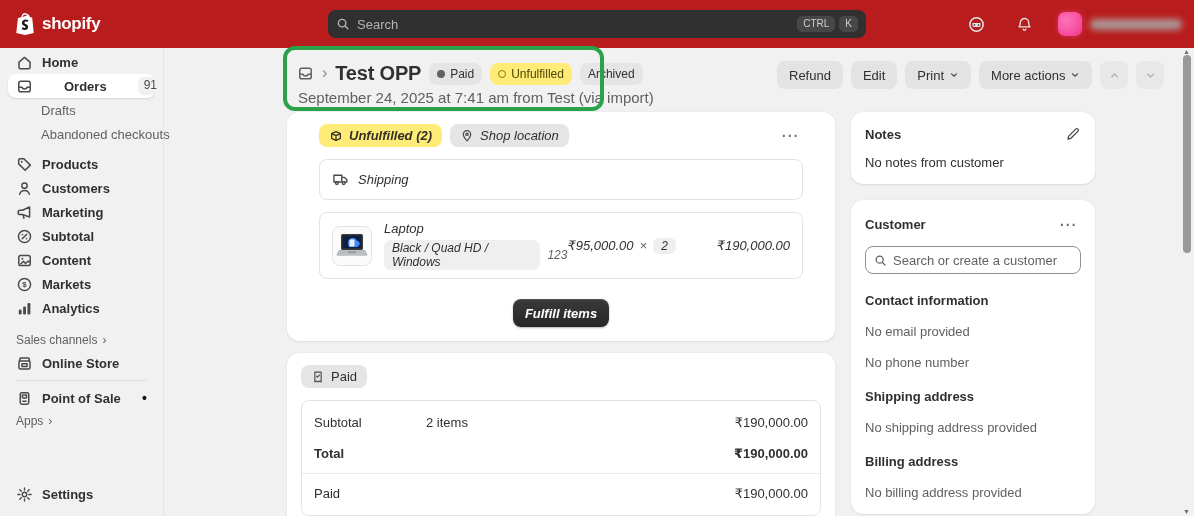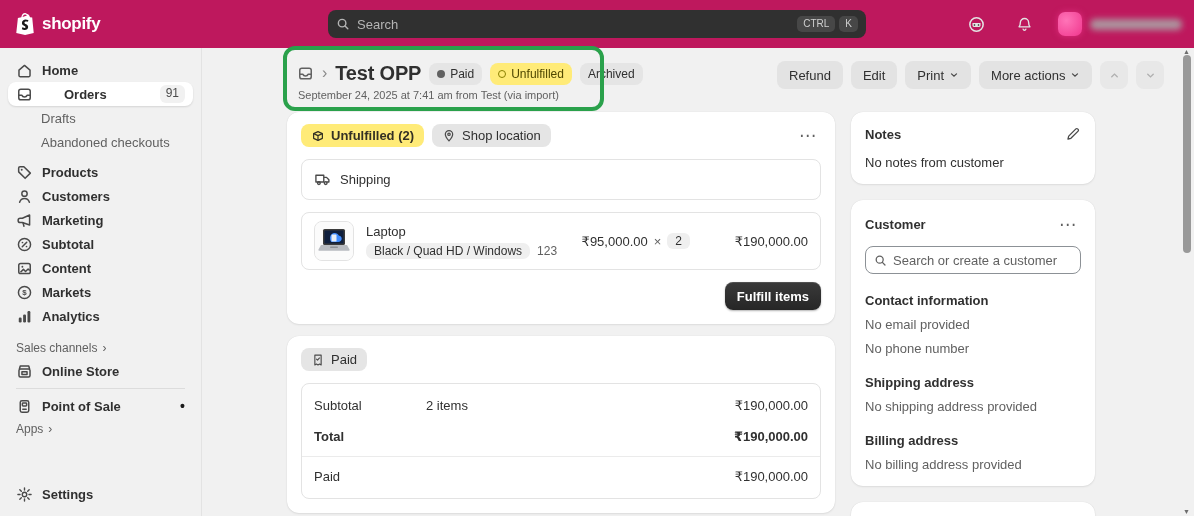--- a/index.html
+++ b/index.html
@@ -4,35 +4,35 @@
 <style>
   * { box-sizing: border-box; margin: 0; padding: 0; }
   html,body { width:1194px; height:516px; overflow:hidden; }
   body {
     font-family: "Liberation Sans", "DejaVu Sans", sans-serif;
     font-size: 13px; color:#303030; background:#f1f1f1; position:relative;
   }
   svg { display:block; }
 
   
-  .topbar { position:absolute; left:0; top:0; width:1194px; height:48px; background:#be185d; z-index:10; }
+  .topbar { position:absolute; left:0; top:0; width:1194px; height:48px; background:#b91c1c; z-index:10; }
   .logo { position:absolute; left:14px; top:12px; display:flex; align-items:center; gap:6px; }
   .logo-word { color:#fff; font-weight:700; font-size:17px; letter-spacing:-0.3px; }
   .search-pill { position:absolute; left:50%; transform:translateX(-50%); top:10px; width:538px; height:28px;
     background:#303030; border-radius:8px; display:flex; align-items:center; padding:0 8px; cursor:pointer; }
   .search-pill .ph { color:#b5b5b5; margin-left:7px; flex:1; }
   .kbd { background:#474747; color:#cfcfcf; border-radius:5px; font-size:10px; padding:3px 6px; margin-left:4px; line-height:1; }
   .top-right { position:absolute; right:12px; top:0; height:48px; display:flex; align-items:center; gap:20px; }
   .top-icon-btn { width:28px; height:28px; display:flex; align-items:center; justify-content:center; border-radius:8px; cursor:pointer; }
   .avatar-group { display:flex; align-items:center; gap:8px; cursor:pointer; }
   .avatar { width:24px; height:24px; border-radius:7px; background:radial-gradient(circle at 35% 35%, #ff74b8, #f0368d); box-shadow:0 0 6px rgba(246,60,150,.6); }
   .store-blur { width:92px; height:11px; border-radius:5px; background:#a9a9a9; filter:blur(3px); opacity:.85; }
 
   
-  .sidebar { position:absolute; left:0; top:48px; width:202px; bottom:0; background:#f1f1f1; border-right:1px solid #e3e3e3; padding-top:10px; }
+  .sidebar { position:absolute; left:0; top:48px; width:164px; bottom:0; background:#f1f1f1; border-right:1px solid #e3e3e3; padding-top:2px; }
   .nav-item { display:flex; align-items:center; gap:9px; height:24px; margin:0 8px; padding:0 8px; border-radius:8px;
     font-weight:600; font-size:13px; color:#303030; cursor:pointer; }
   .nav-item .ni-label { flex:1; white-space:nowrap; }
   .nav-item.active { background:#fff; box-shadow:0 1px 2px rgba(0,0,0,.12);gap:31px; }
   .nav-sub { padding-left:33px; color:#616161; font-weight:500; }
   .count-badge { background:#f1f1f1; border-radius:6px; font-size:12px; font-weight:500; color:#4a4a4a; padding:1px 6px; line-height:1.3; }
   .nav-header { display:flex; align-items:center; gap:5px; height:22px; margin:0 8px; padding:0 8px; color:#616161; font-size:12px; font-weight:500; cursor:pointer; }
   .nav-divider { border-top:1px solid #dcdcdc; margin:5px 16px; }
   .pos-dot { color:#1a1a1a; font-weight:700; font-size:14px; }
   .nav-settings { position:absolute; bottom:10px; left:8px; right:8px; margin:0; }
@@ -40,56 +40,56 @@
 
   
   .main { position:absolute; left:202px; top:48px; right:0; bottom:0; overflow:hidden; background:#f1f1f1; }
 
   .annotation-box { position:absolute; left:283px; top:46px; width:321px; height:65px; border:4px solid #2aa14b;
     border-radius:12px; z-index:60; pointer-events:none; }
 
   .page-title-row { position:absolute; left:95px; top:14px; display:flex; align-items:center; gap:8px; }
   .page-title { font-size:20px; font-weight:700; color:#303030; letter-spacing:-0.2px; }
   .crumb-sep { color:#8a8a8a; font-size:16px; line-height:1; margin-top:-2px; }
-  .page-subtitle { position:absolute; left:96px; top:41px; font-size:11px; color:#616161; }
+  .page-subtitle { position:absolute; left:96px; top:41px; font-size:15px; color:#616161; }
 
   .badge { display:inline-flex; align-items:center; gap:5px; border-radius:8px; padding:2px 8px; font-size:12px; font-weight:500; background:#e5e5e5; color:#303030; line-height:1.5; }
   .badge .dot { width:8px; height:8px; border-radius:50%; background:#616161; }
   .badge.yellow { background:#ffeb78; color:#4f4700; }
   .badge.yellow .ring { width:8px; height:8px; border-radius:50%; border:1.6px solid #8a8000; }
 
   .actions-row { position:absolute; left:575px; top:13px; display:flex; align-items:flex-end; gap:8px; }
   .btn { display:flex; align-items:center; gap:5px; height:28px; padding:0 12px; background:#e3e3e3; border-radius:8px;
     font-size:13px; font-weight:500; color:#303030; cursor:pointer; white-space:nowrap; }
   .pager-btn { width:28px; height:28px; background:#e8e8e8; border-radius:8px; display:flex; align-items:center; justify-content:center; cursor:pointer; }
 
   .col-main { position:absolute; left:85px; top:64px; width:548px; }
   .col-side { position:absolute; left:649px; top:64px; width:244px; }
   .card { background:#fff; border-radius:12px; box-shadow:0 1px 2px rgba(0,0,0,.08), 0 0 1px rgba(0,0,0,.12); }
 
   
-  .fulfill-card { padding:12px 14px 14px; }
+  .fulfill-card { padding:12px 32px 14px;font-style:italic; }
   .badge-row { display:flex; align-items:center; gap:8px; }
   .status-badge { display:inline-flex; align-items:center; gap:6px; border-radius:8px; padding:4px 10px; font-size:13px; font-weight:600; }
   .status-badge.yellow { background:#ffeb78; color:#333024; }
   .status-badge.gray { background:#e5e5e5; color:#303030; font-weight:500; }
   .overflow-dots { margin-left:auto; color:#616161; font-size:17px; letter-spacing:1px; cursor:pointer; line-height:1; padding:2px 4px; }
   .inner-box { border:1px solid #e3e3e3; border-radius:8px; margin-top:12px; }
   .ship-box { display:flex; align-items:center; gap:9px; padding:11px 12px; font-weight:500; }
   .item-box { display:flex; align-items:center; padding:8px 12px; }
   .thumb { width:40px; height:40px; border:1px solid #e3e3e3; border-radius:8px; background:#fafafa; overflow:hidden; flex:0 0 auto; }
   .item-info { margin-left:12px; }
   .item-name { font-weight:500; color:#303030; cursor:pointer; }
   .item-meta { display:flex; align-items:center; gap:7px; margin-top:4px; }
   .variant-pill { background:#efefef; border-radius:7px; padding:1px 8px; font-size:12px; color:#303030; }
   .sku { font-size:12px; color:#616161; }
   .price-group { margin-left:auto; display:flex; align-items:center; gap:6px; font-size:13px; }
   .qty-pill { background:#efefef; border-radius:6px; padding:1px 8px; font-size:12px; }
   .line-total { width:96px; text-align:right; margin-left:22px; font-size:13px; }
-  .fulfill-footer { display:flex; justify-content:flex-end; margin-top:12px; }
+  .fulfill-footer { display:flex; justify-content:center; margin-top:20px; }
   .btn-dark { background:linear-gradient(#3a3a3a,#262626); color:#fff; font-weight:600; font-size:13px; height:28px;
     padding:0 12px; border-radius:8px; display:flex; align-items:center; box-shadow:0 1px 0 rgba(255,255,255,.12) inset, 0 1px 2px rgba(0,0,0,.3); cursor:pointer; }
 
   
   .pay-card { margin-top:12px; padding:12px 14px 14px; }
   .totals-box { border:1px solid #e3e3e3; border-radius:8px; margin-top:12px; padding:6px 12px; }
   .t-row { display:grid; grid-template-columns:112px 1fr auto; align-items:center; padding:8px 0; }
   .t-row .amt { text-align:right; }
   .t-row.bold { font-weight:700; }
   .t-div { border-top:1px solid #ebebeb; margin:4px -12px; }
@@ -97,21 +97,21 @@
   
   .side-card { padding:14px; }
   .side-title-row { display:flex; align-items:center; justify-content:space-between; }
   .side-title { font-size:13px; font-weight:700; }
   .side-empty { margin-top:13px; color:#303030; }
   .cust-card { margin-top:16px; }
   .search-input-wrap { display:flex; align-items:center; gap:6px; border:1px solid #8c9196; border-radius:8px; height:28px; padding:0 8px; margin-top:11px; background:#fff; }
   .search-input-wrap input { border:0; outline:0; flex:1; font-size:13px; font-family:inherit; color:#303030; background:transparent; }
   .search-input-wrap input::placeholder { color:#616161; }
   .sub-h { font-size:13px; font-weight:700; margin-top:19px; }
-  .muted-line { color:#616161; margin-top:9px; }
+  .muted-line { color:#616161; margin-top:16px; }
   .conv-card { margin-top:16px; }
 
   
   .scrollbar { position:absolute; right:2px; top:48px; bottom:0; width:12px; z-index:70; }
   .scroll-thumb { position:absolute; top:7px; right:1px; width:8px; height:198px; background:#999; border-radius:4px; cursor:pointer; }
   .scroll-arrow { position:absolute; right:2px; font-size:7px; color:#6d6d6d; cursor:pointer; }
   .scroll-arrow.up { top:0px; }
   .scroll-arrow.down { bottom:1px; }
 </style>
 </head>

